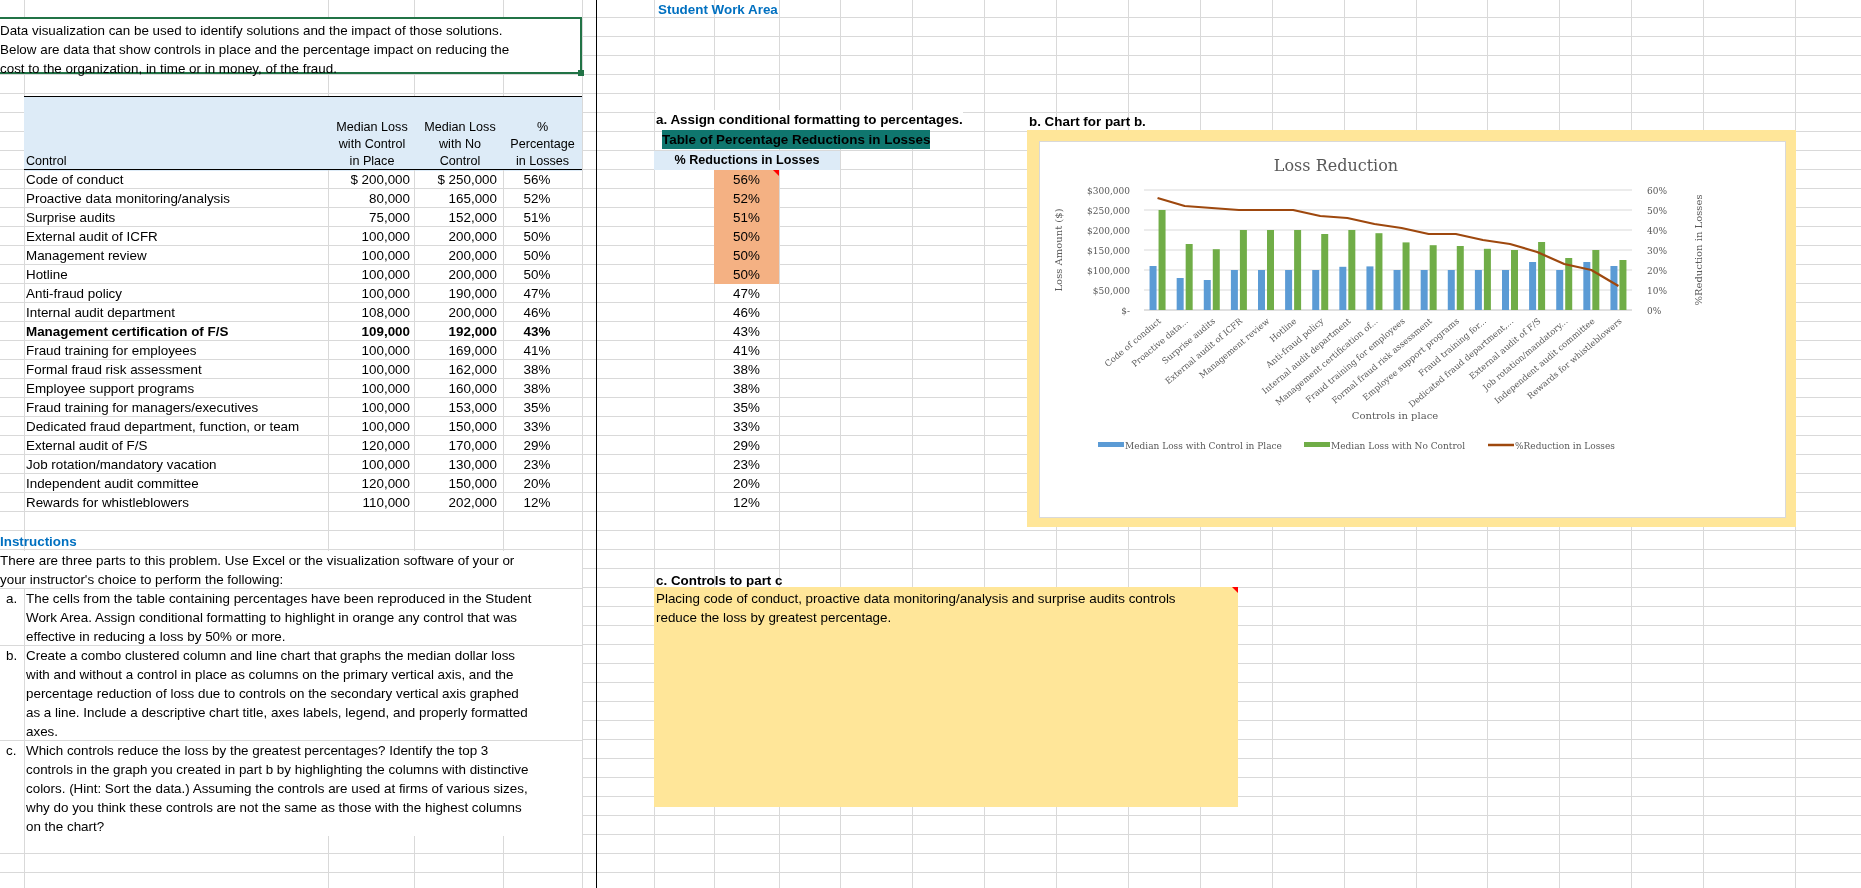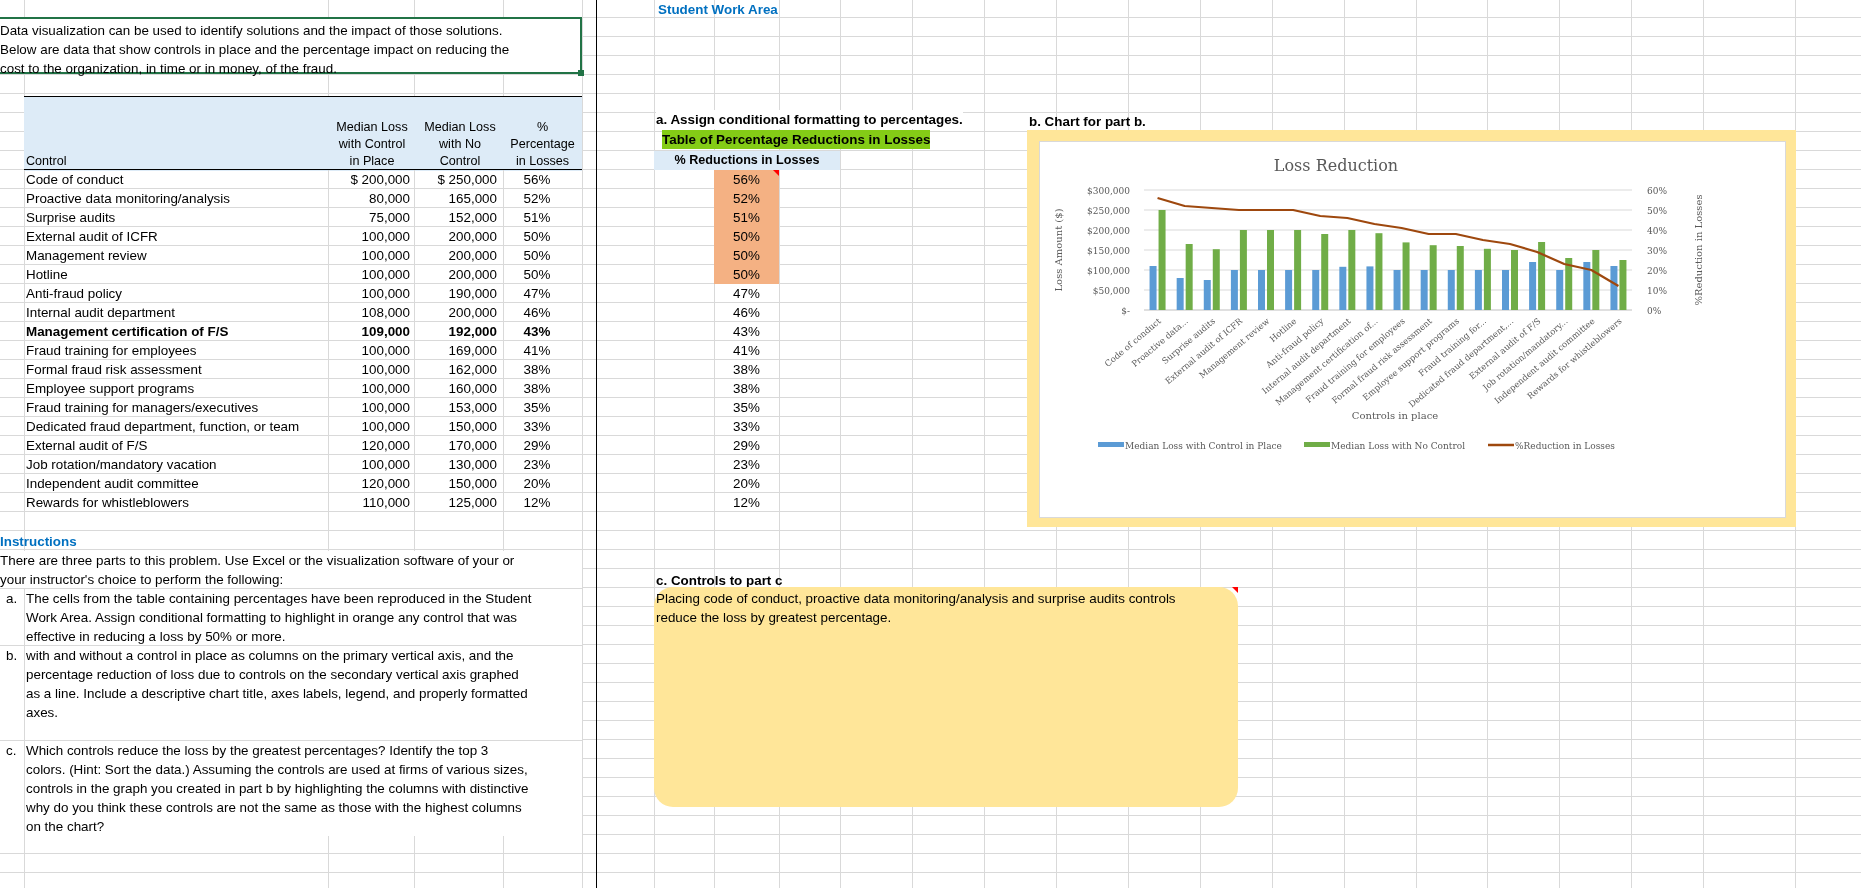--- a/index.html
+++ b/index.html
@@ -24,21 +24,21 @@
   .row .sep { position:absolute; top:0; width:1px; height:19px; background:#d9d9d9; }
   .colhdr { position:absolute; font-weight:normal; text-align:center; line-height:17px; font-size:12.6px; }
   .blue-title { color:#0070c0; font-weight:bold; }
   .bold { font-weight:bold; }
   .pct-cell { position:absolute; left:714px; width:65px; height:19px; line-height:19px; text-align:center; }
   .pct-cell.hi { background:#f4b183; }
   .red-tri { position:absolute; width:0; height:0; border-top:6px solid #ff0000; border-left:6px solid transparent; }
   .instr { position:absolute; left:0; width:582px; line-height:19px; }
   .instr .lbl { position:absolute; left:6px; }
   .instr .txt { position:absolute; left:26px; width:556px; }
-  .resp-box { position:absolute; left:654px; top:587px; width:584px; height:220px; background:#ffe699; line-height:19px; padding:2px 2px; box-sizing:border-box;border-radius:19px; }
+  .resp-box { position:absolute; left:654px; top:587px; width:584px; height:220px; background:#ffe699; line-height:19px; padding:2px 2px; box-sizing:border-box; }
   .chart-frame { position:absolute; left:1027px; top:130px; width:769px; height:397px; background:#ffe699; }
   .chart-inner { position:absolute; left:12px; top:11px; width:745px; height:375px; background:#fff; border:1px solid #d9d9d9; }
   .chart-text { font-family:"DejaVu Serif", serif; fill:#595959; }
 </style>
 </head>
 <body>
 
 <div class="grid"></div>
 <div class="vline" style="left:24px"></div>
 <div class="vline" style="left:328px"></div>
@@ -261,21 +261,21 @@
       <span class="c2" style="left:390px;width:83px">150,000</span>
       <span class="c3" style="left:479px;width:68px;text-align:center">20%</span>
     </div>
     <div class="row" style="top: 493px;">
       <span class="c0">Rewards for whistleblowers</span>
       <span class="sep" style="left:0px"></span>
       <span class="sep" style="left:304px"></span>
       <span class="sep" style="left:390px"></span>
       <span class="sep" style="left:479px"></span>
       <span class="c1" style="left:304px;width:82px">110,000</span>
-      <span class="c2" style="left:390px;width:83px">125,000</span>
+      <span class="c2" style="left:390px;width:83px">202,000</span>
       <span class="c3" style="left:479px;width:68px;text-align:center">12%</span>
     </div>
   </div>
 
 <div class="abs blue-title" style="left:0;top:532px;line-height:19px;">Instructions</div>
 <div class="abs" style="left:0;top:551px;width:582px;line-height:19px;background:#fff;">
   <div>There are three parts to this problem. Use Excel or the visualization software of your or</div>
   <div>your instructor's choice to perform the following:</div>
 </div>
 <div id="instr-items">
@@ -285,45 +285,46 @@
         <div>The cells from the table containing percentages have been reproduced in the Student</div>
         <div>Work Area. Assign conditional formatting to highlight in orange any control that was</div>
         <div>effective in reducing a loss by 50% or more.</div>
       </div>
       <span style="position:absolute;left:24px;top:0;bottom:0;width:1px;background:#d9d9d9"></span>
       <span style="position:absolute;left:0;right:0;top:-1px;height:1px;background:#d9d9d9"></span>
     </div>
     <div class="instr" style="top: 646px; height: 95px; background: rgb(255, 255, 255);">
       <span class="lbl">b.</span>
       <div class="txt">
+        <div>Create a combo clustered column and line chart that graphs the median dollar loss</div>
         <div>with and without a control in place as columns on the primary vertical axis, and the</div>
         <div>percentage reduction of loss due to controls on the secondary vertical axis graphed</div>
         <div>as a line. Include a descriptive chart title, axes labels, legend, and properly formatted</div>
         <div>axes.</div>
       </div>
       <span style="position:absolute;left:24px;top:0;bottom:0;width:1px;background:#d9d9d9"></span>
       <span style="position:absolute;left:0;right:0;top:-1px;height:1px;background:#d9d9d9"></span>
     </div>
     <div class="instr" style="top: 741px; height: 95px; background: rgb(255, 255, 255);">
       <span class="lbl">c.</span>
       <div class="txt">
         <div>Which controls reduce the loss by the greatest percentages? Identify the top 3</div>
+        <div>controls in the graph you created in part b by highlighting the columns with distinctive</div>
         <div>colors. (Hint: Sort the data.) Assuming the controls are used at firms of various sizes,</div>
-        <div>controls in the graph you created in part b by highlighting the columns with distinctive</div>
         <div>why do you think these controls are not the same as those with the highest columns</div>
         <div>on the chart?</div>
       </div>
       <span style="position:absolute;left:24px;top:0;bottom:0;width:1px;background:#d9d9d9"></span>
       <span style="position:absolute;left:0;right:0;top:-1px;height:1px;background:#d9d9d9"></span>
     </div>
   </div>
 
 <div class="abs blue-title" style="left:658px;top:0;line-height:19px;">Student Work Area</div>
 <div class="abs bold" style="left:656px;top:110px;line-height:19px;background:#fff;">a. Assign conditional formatting to percentages.</div>
-<div class="abs bold" style="left:662px;top:130px;line-height:19px;background:#84cc16;text-align:center;">Table of Percentage Reductions in Losses</div>
+<div class="abs bold" style="left:662px;top:130px;line-height:19px;background:#0f766e;text-align:center;">Table of Percentage Reductions in Losses</div>
 <div class="abs bold" style="left:654px;top:151px;width:186px;height:19px;line-height:19px;background:#ddebf7;text-align:center;font-size:12.6px;">% Reductions in Losses</div>
 <div id="pct-cells">
     <div class="pct-cell hi" style="background: rgb(244, 177, 131); top: 170px;">56%</div>
     <div class="pct-cell hi" style="background: rgb(244, 177, 131); top: 189px;">52%</div>
     <div class="pct-cell hi" style="background: rgb(244, 177, 131); top: 208px;">51%</div>
     <div class="pct-cell hi" style="background: rgb(244, 177, 131); top: 227px;">50%</div>
     <div class="pct-cell hi" style="background: rgb(244, 177, 131); top: 246px;">50%</div>
     <div class="pct-cell hi" style="background: rgb(244, 177, 131); top: 265px;">50%</div>
     <div class="pct-cell" style="top: 284px;">47%</div>
     <div class="pct-cell" style="top: 303px;">46%</div>

